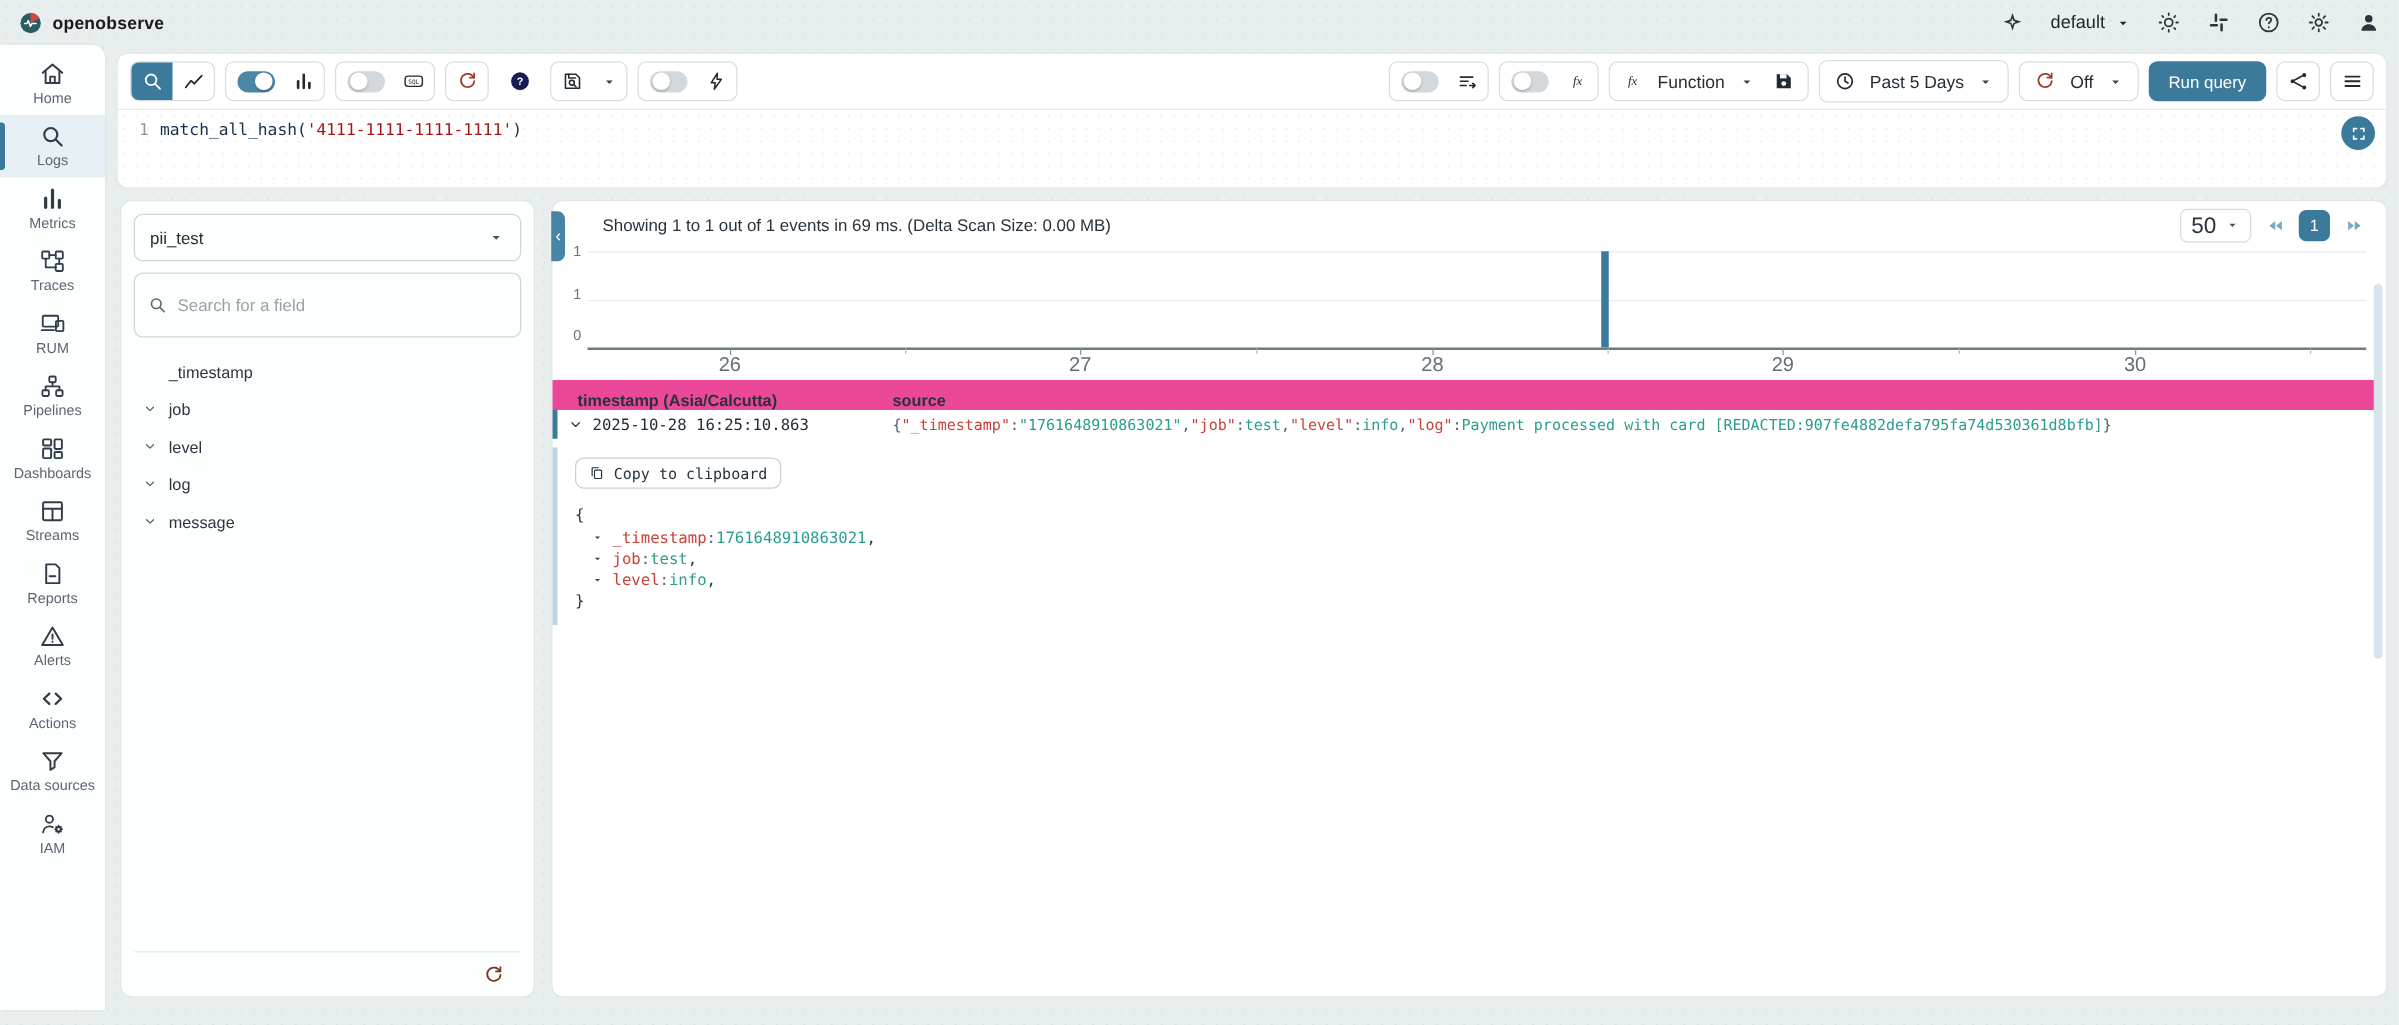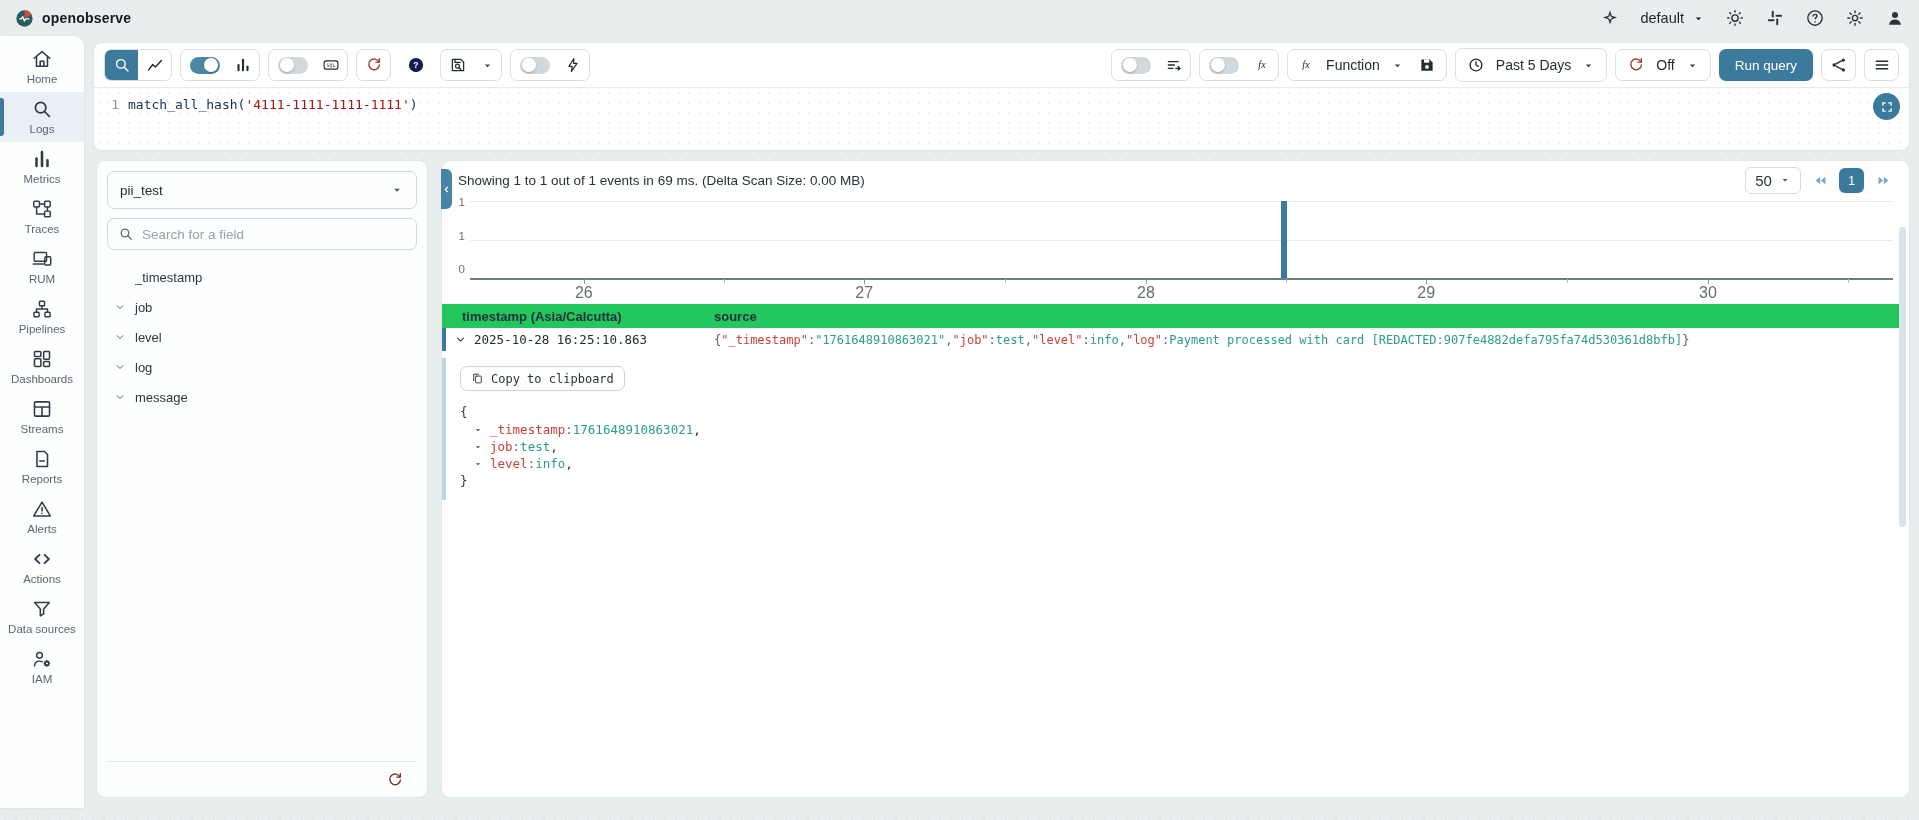--- a/index.html
+++ b/index.html
@@ -64,59 +64,59 @@
   .editor-expand svg { width: 14px; height: 14px; }
 
   
   .workspace { display: flex; margin-top: 9px; flex: 1; min-height: 0; padding-bottom: 10px; }
 
   .fields-card { width: 332px; flex: none; background: #fdfefe; border: 1px solid #e0e6e9; border-radius: 9px;
                  margin-left: 3px; padding: 10px 10px 0 10px; display: flex; flex-direction: column; }
   .stream-select { height: 38px; border: 1px solid #cfd6da; border-radius: 7px; display: flex; align-items: center; padding: 0 12px; font-size: 13.5px; color: #232b33; cursor: pointer; }
   .stream-select .caret { margin-left: auto; color: #4a545d; }
   .stream-select .caret svg { width: 14px; height: 14px; }
-  .field-search { height: 32px; margin-top: 9px; border: 1px solid #cfd6da; border-radius: 7px; display: flex; align-items: center; padding: 0 10px; gap: 8px; }
+  .field-search { height: 52px; margin-top: 9px; border: 1px solid #cfd6da; border-radius: 7px; display: flex; align-items: center; padding: 0 10px; gap: 8px; }
   .field-search svg { width: 16px; height: 16px; color: #5c666e; flex: none; }
   .field-search input { border: none; outline: none; flex: 1; font-size: 13.5px; font-family: "Liberation Sans", sans-serif; color: #2e3a44; background: transparent; }
   .field-search input::placeholder { color: #98a2a9; }
   .fields-list { margin-top: 12px; }
   .field-item { height: 30px; display: flex; align-items: center; gap: 9px; padding-left: 7px; font-size: 13px; color: #2c3640; cursor: pointer; }
   .field-item .f-chev { width: 12px; height: 12px; color: #54606a; display: flex; }
   .field-item .f-chev svg { width: 12px; height: 12px; }
   .field-item.no-chev { padding-left: 28px; }
   .fields-footer { margin-top: auto; border-top: 1px solid #e4e9ec; height: 36px; display: flex; align-items: center; justify-content: flex-end; padding-right: 6px; }
   .fields-footer .tb-btn { color: #7c3423; }
 
   .results { flex: 1; min-width: 0; margin-left: 13px; background: #fff; border: 1px solid #e0e6e9; border-radius: 9px; position: relative; padding: 0 6px 0 0; }
   .collapse-handle { position: absolute; left: -1px; top: 8px; width: 11px; height: 40px; background: #4884a5; border-radius: 0 6px 6px 0; color: #fff; display: flex; align-items: center; justify-content: center; cursor: pointer; font-size: 10px; }
   .collapse-handle svg { width: 9px; height: 9px; }
 
   .results-header { height: 38px; display: flex; align-items: center; padding: 0 10px 0 16px; }
-  .summary { font-size: 13.5px; color: #28323b; }
+  .summary { font-size: 13.5px; color: #28323b; margin-left: 24px; }
   .pagination { margin-left: auto; display: flex; align-items: center; gap: 9px; }
-  .page-size { height: 27px; min-width: 56px; border: 1px solid #d5dbdf; border-radius: 6px; display: flex; align-items: center; justify-content: center; gap: 7px; font-size: 15px; color: #2a333c; cursor: pointer; padding: 0 8px; }
+  .page-size { height: 27px; min-width: 56px; border: 1px solid #d5dbdf; border-radius: 6px; display: flex; align-items: center; justify-content: center; gap: 7px; font-size: 18px; color: #2a333c; cursor: pointer; padding: 0 8px; }
   .page-size svg { width: 12px; height: 12px; color: #4a545d; }
   .page-arrow { width: 20px; height: 20px; color: #77aac7; display: flex; align-items: center; justify-content: center; cursor: pointer; }
   .page-arrow svg { width: 15px; height: 15px; }
   .page-badge { width: 25px; height: 25px; border-radius: 6px; background: #3c7a9c; color: #fff; font-size: 13px; display: flex; align-items: center; justify-content: center; cursor: pointer; }
 
   
   .chart { padding: 2px 10px 0 8px; }
   .chart-wrap { display: flex; }
   .ylabels { width: 20px; height: 79px; display: flex; flex-direction: column; justify-content: space-between; align-items: flex-end; padding-right: 5px; font-size: 11.5px; color: #68737c; transform: translateY(-5px); }
   .plot { flex: 1; height: 79px; position: relative; border-bottom: 2px solid #6f7b83; }
   .gridline { position: absolute; left: 0; right: 0; height: 1px; background: #e4ecef; }
   .bar { position: absolute; bottom: 0; width: 6px; background: #3c7a9c; }
   .xtick { position: absolute; top: 79px; width: 1px; height: 5px; background: #8c969d; }
   .xtick.minor { height: 4px; background: #b4bcc1; }
   .xticks { position: relative; height: 22px; margin-left: 20px; }
   .xlab { position: absolute; top: 4px; transform: translateX(-50%); font-size: 16px; color: #636e77; }
 
   
-  .thead { display: flex; background: #22c55e; height: 24px; align-items: center; font-size: 13px; font-weight: bold; color: #28323b; margin-top: 2px; }
+  .thead { display: flex; background: #ec4899; height: 24px; align-items: flex-end; font-size: 13px; font-weight: bold; color: #28323b; margin-top: 2px; }
   .th-ts { width: 272px; flex: none; padding-left: 20px; }
   .th-src { flex: 1; }
   .trow { display: flex; align-items: center; height: 23px; border-left: 4px solid #3c7a9c; background: #fff; cursor: pointer; }
   .trow .row-chev { width: 14px; height: 14px; color: #333e48; margin: 0 6px 0 8px; display: flex; }
   .trow .row-chev svg { width: 13px; height: 13px; }
   .ts-cell { width: 240px; flex: none; font-size: 12.5px; color: #222d37; }
   .src-cell { flex: 1; font-size: 12px; white-space: nowrap; overflow: hidden; min-width: 0; }
   .seg-key { color: #c8423a; }
   .seg-value { color: #2a9d8f; }
   .seg-punct { color: #55606a; }

